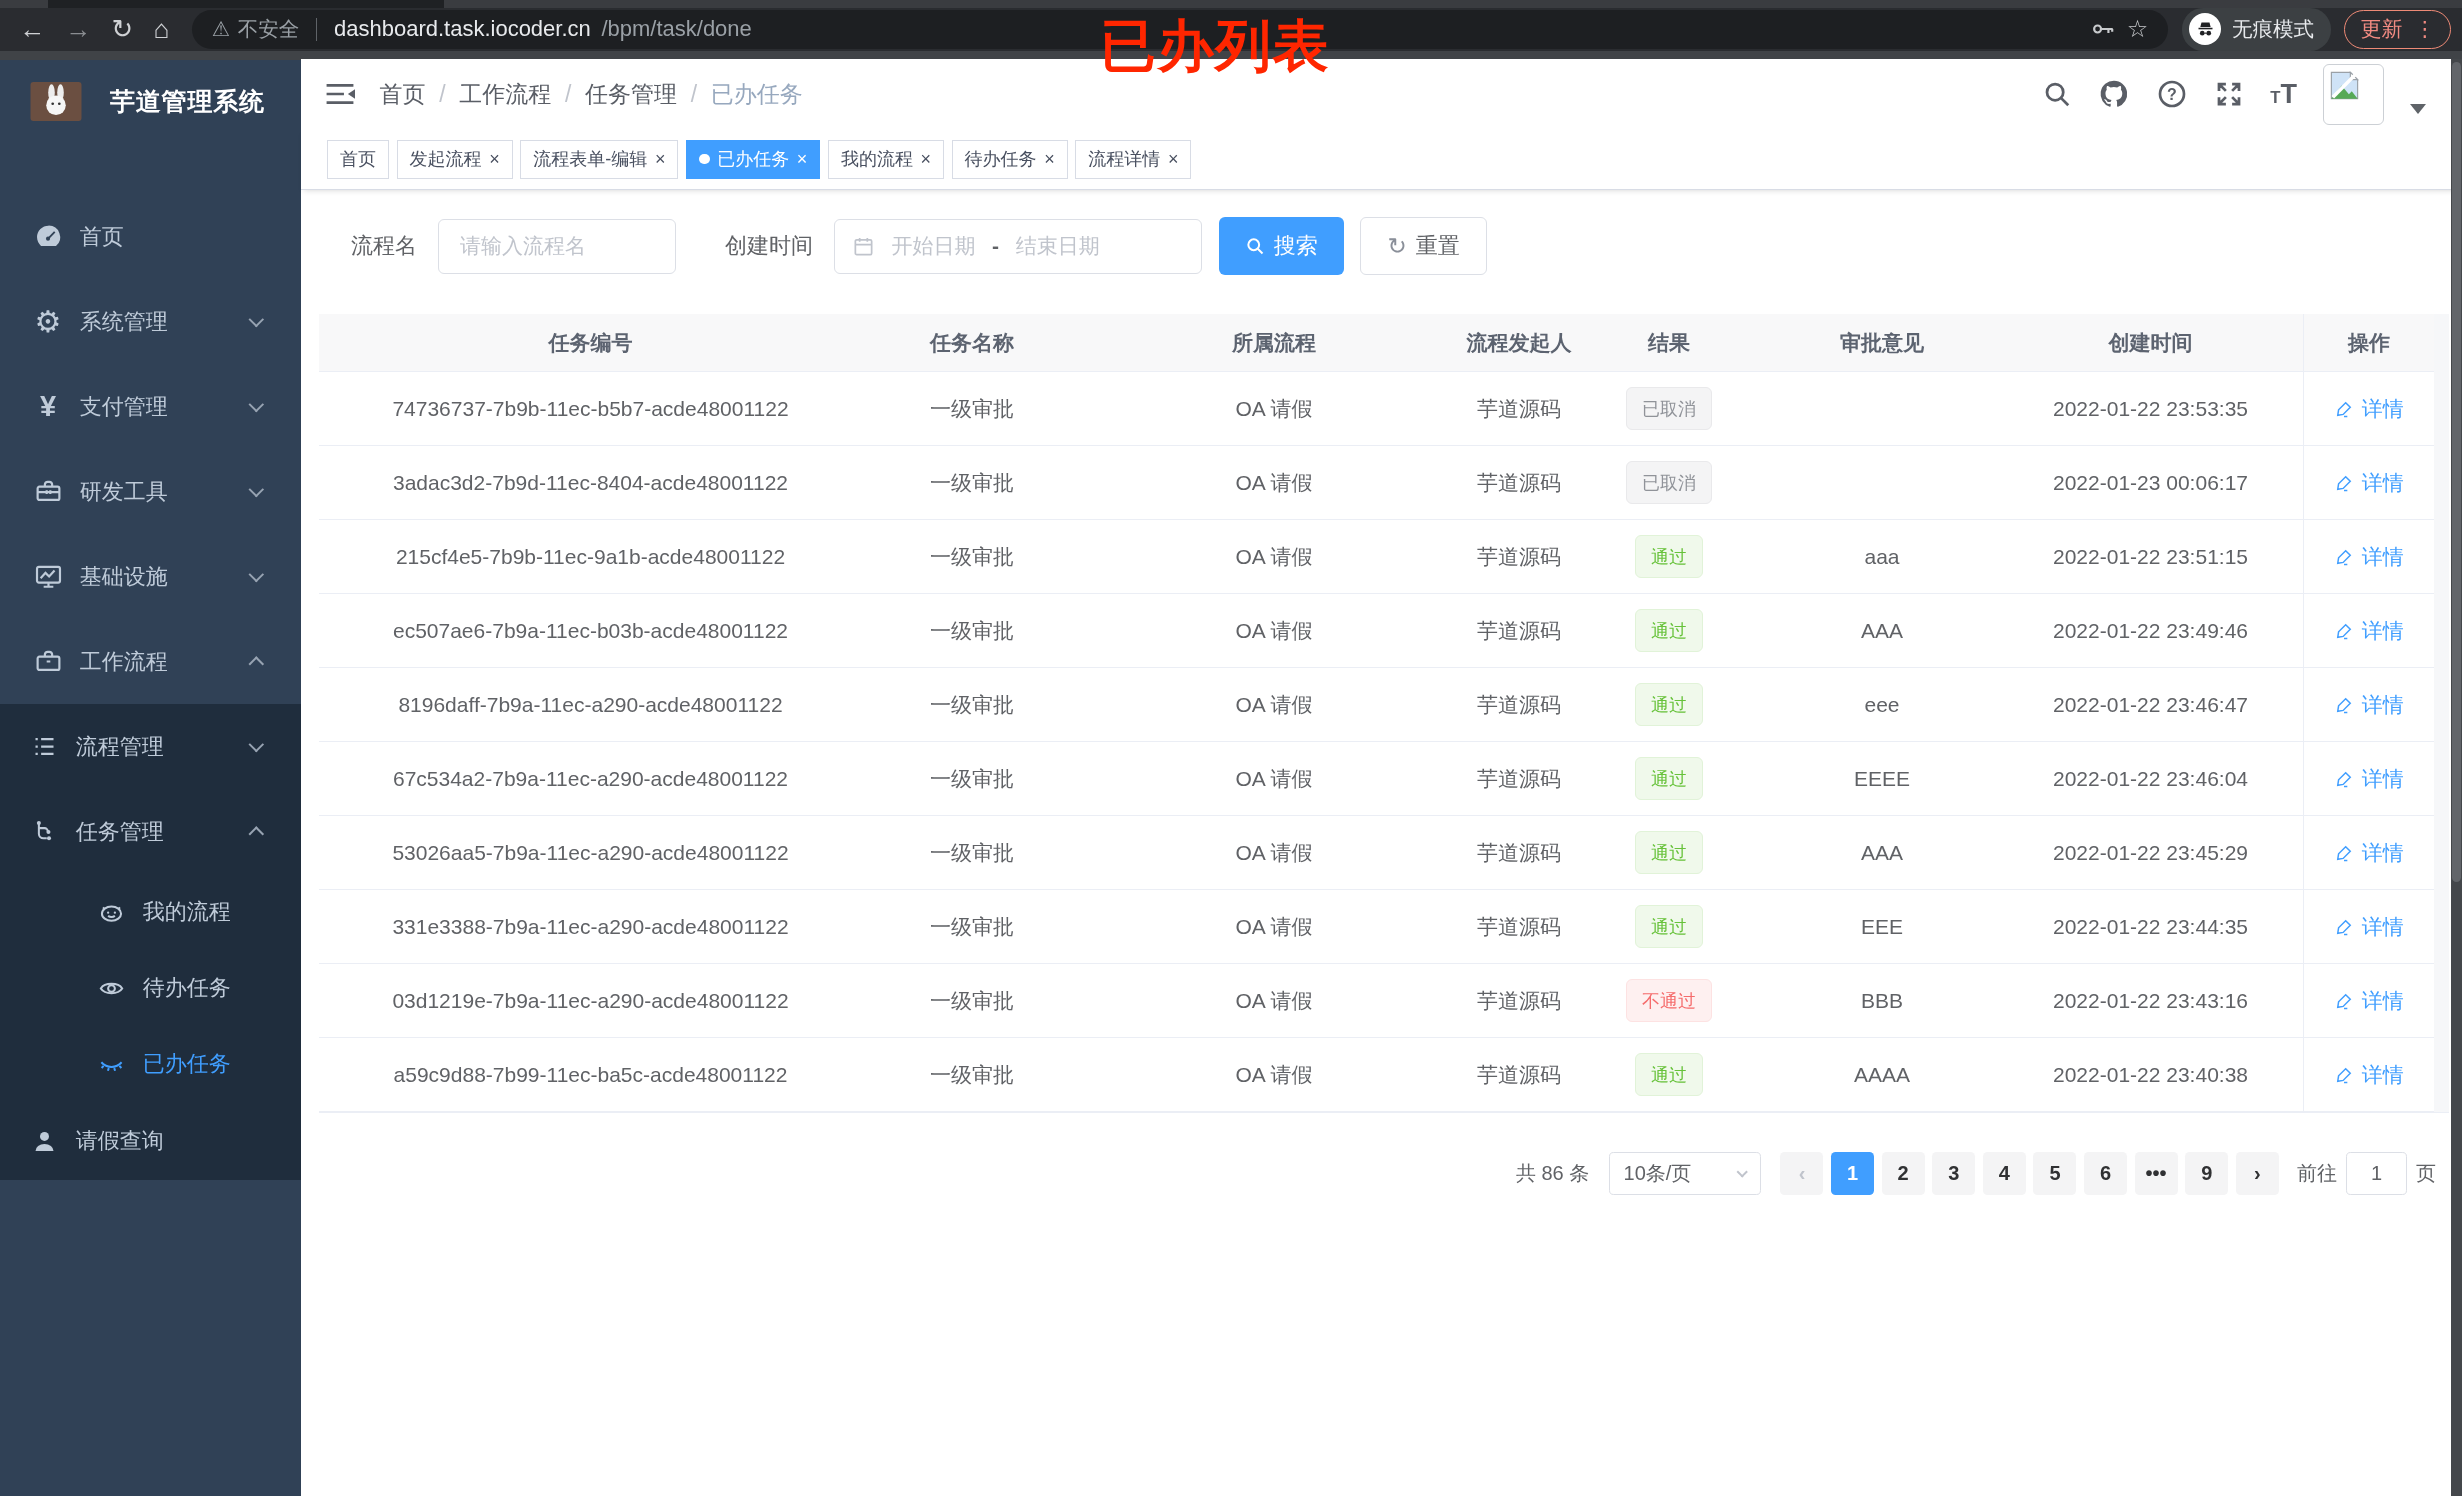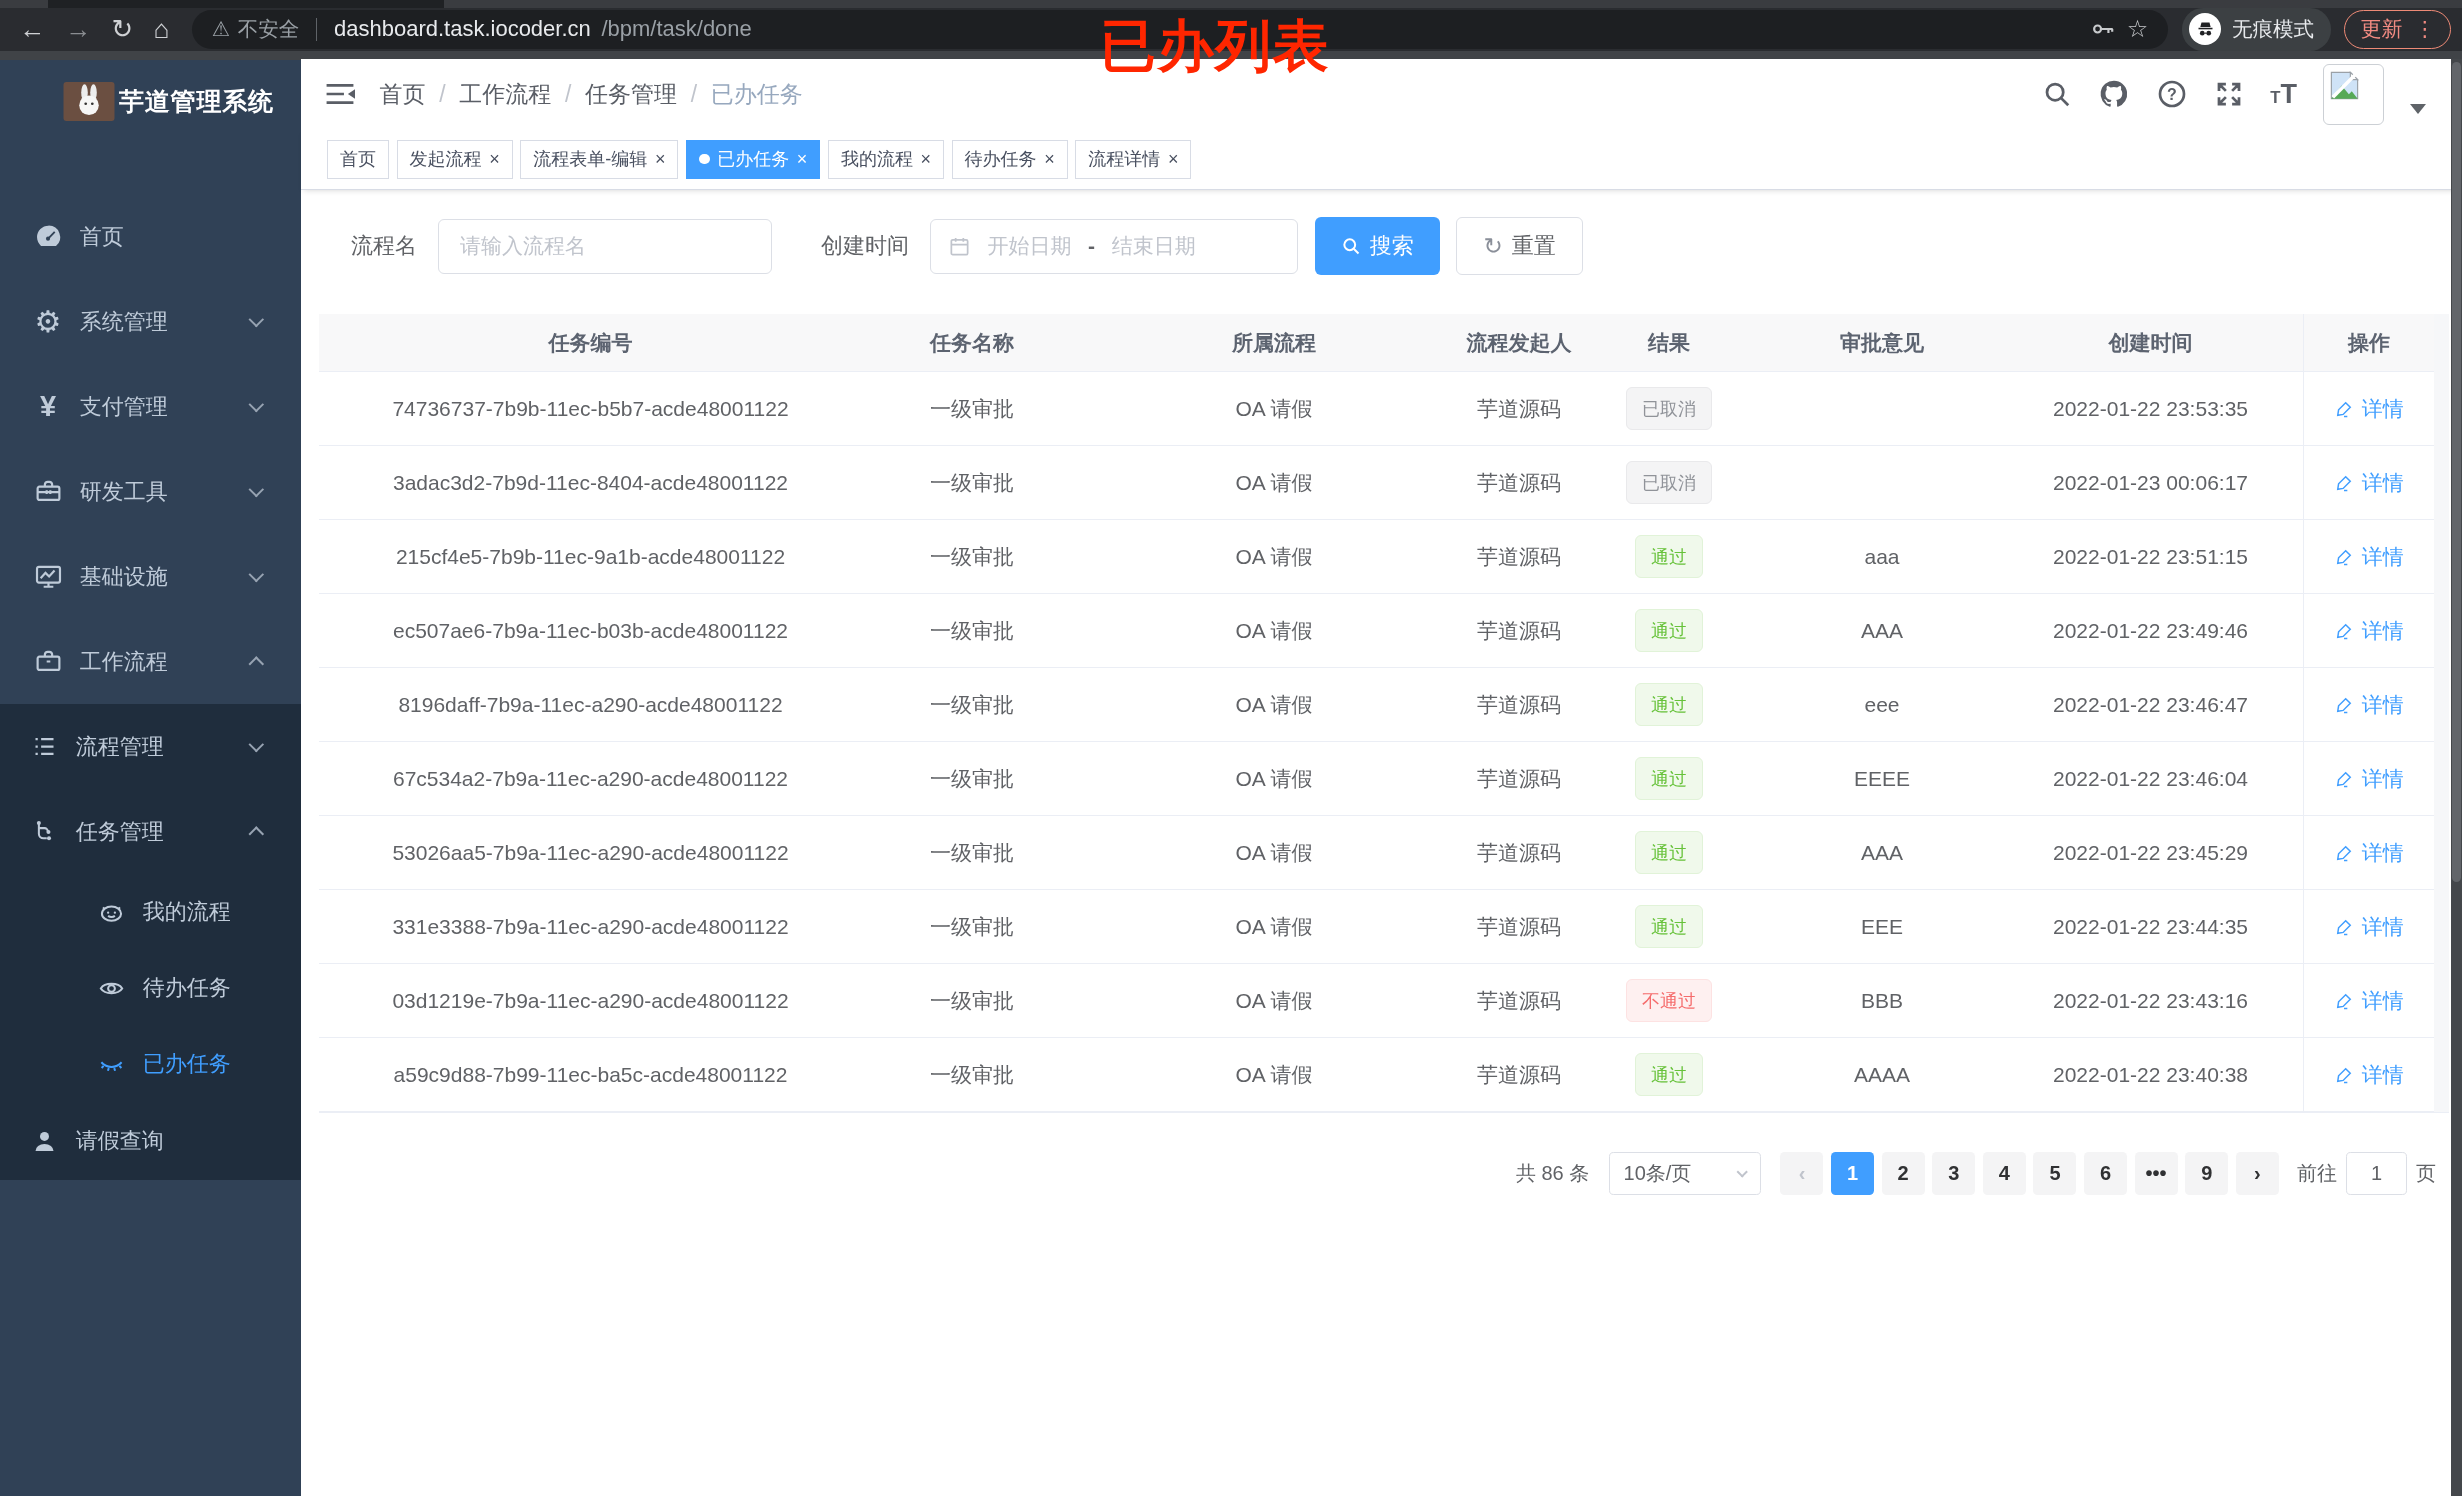--- a/index.html
+++ b/index.html
@@ -29,21 +29,21 @@
   .updatepill { height:39px; border:1.5px solid #ee8a76; border-radius:20.5px; color:#f28b82;
     display:flex; align-items:center; gap:12px; padding:0 15px; font-size:21px; }
   .annotation { position:absolute; left:1100px; top:9px; z-index:50; color:#ff2600;
     font-size:56px; font-weight:bold; letter-spacing:1.5px; }
 
   
   .app { display:flex; height:1437px; }
 
   
   .sidebar { width:301px; background:#304156; flex-shrink:0; overflow:hidden; }
-  .logo { height:85px; display:flex; align-items:center; padding-left:63px; gap:4px; }
+  .logo { height:85px; display:flex; align-items:center; padding-left:30px; gap:28px; }
   .logo-title { color:#fff; font-size:25px; font-weight:bold; letter-spacing:0.8px; }
   .menu { margin-top:50px; }
   .mi { position:relative; height:85px; display:flex; align-items:center; color:#bfcbd9; font-size:22px; cursor:pointer; }
   .mi .ic { width:30px; display:flex; justify-content:center; margin-right:16.7px; }
   .lvl1 { padding-left:33px; }
   .lvl2 { padding-left:29px; }
   .lvl3 { padding-left:96px; height:76px; }
   .submenu { background:#1f2d3d; }
   .mi.active { color:#409eff; }
   .chev { position:absolute; right:39px; width:10.6px; height:10.6px;
@@ -73,21 +73,21 @@
     display:flex; align-items:center; gap:7.6px; padding:0 12px; cursor:pointer; }
   .tag-dot { display:none; width:10.6px; height:10.6px; border-radius:50%; background:#fff; }
   .tag-active { background:#409eff; border-color:#409eff; color:#fff; }
   .tag-active .tag-dot { display:block; }
   .tag-x { font-size:18px; line-height:1; }
 
   .content { flex:1; padding:0 6px 0 18px; }
 
   .filters { display:flex; align-items:center; margin:27px 0 0 32px; }
   .f-label { font-size:22px; color:#606266; margin-right:21px; }
-  .f-input { width:334px; height:55px; border:1.5px solid #dcdfe6; border-radius:6px;
+  .f-input { width:238px; height:55px; border:1.5px solid #dcdfe6; border-radius:6px;
     font-size:21px; padding:0 21px; color:#15803d; outline:none; }
   .f-input::placeholder { color:#c0c4cc; }
   .f-label2 { margin-left:49px; }
   .daterange { width:368px; height:55px; border:1.5px solid #dcdfe6; border-radius:6px;
     display:flex; align-items:center; gap:16.7px; padding:0 16.7px; }
   .ph { color:#c0c4cc; font-size:21px; }
   .dash { color:#606266; font-size:21px; font-weight:bold; }
   .btn { height:58px; border-radius:6px; display:flex; align-items:center; gap:9px;
     font-size:22px; padding:0 26px; cursor:pointer; border:none; }
   .btn-primary { background:#409eff; color:#fff; margin-left:16.7px; }

